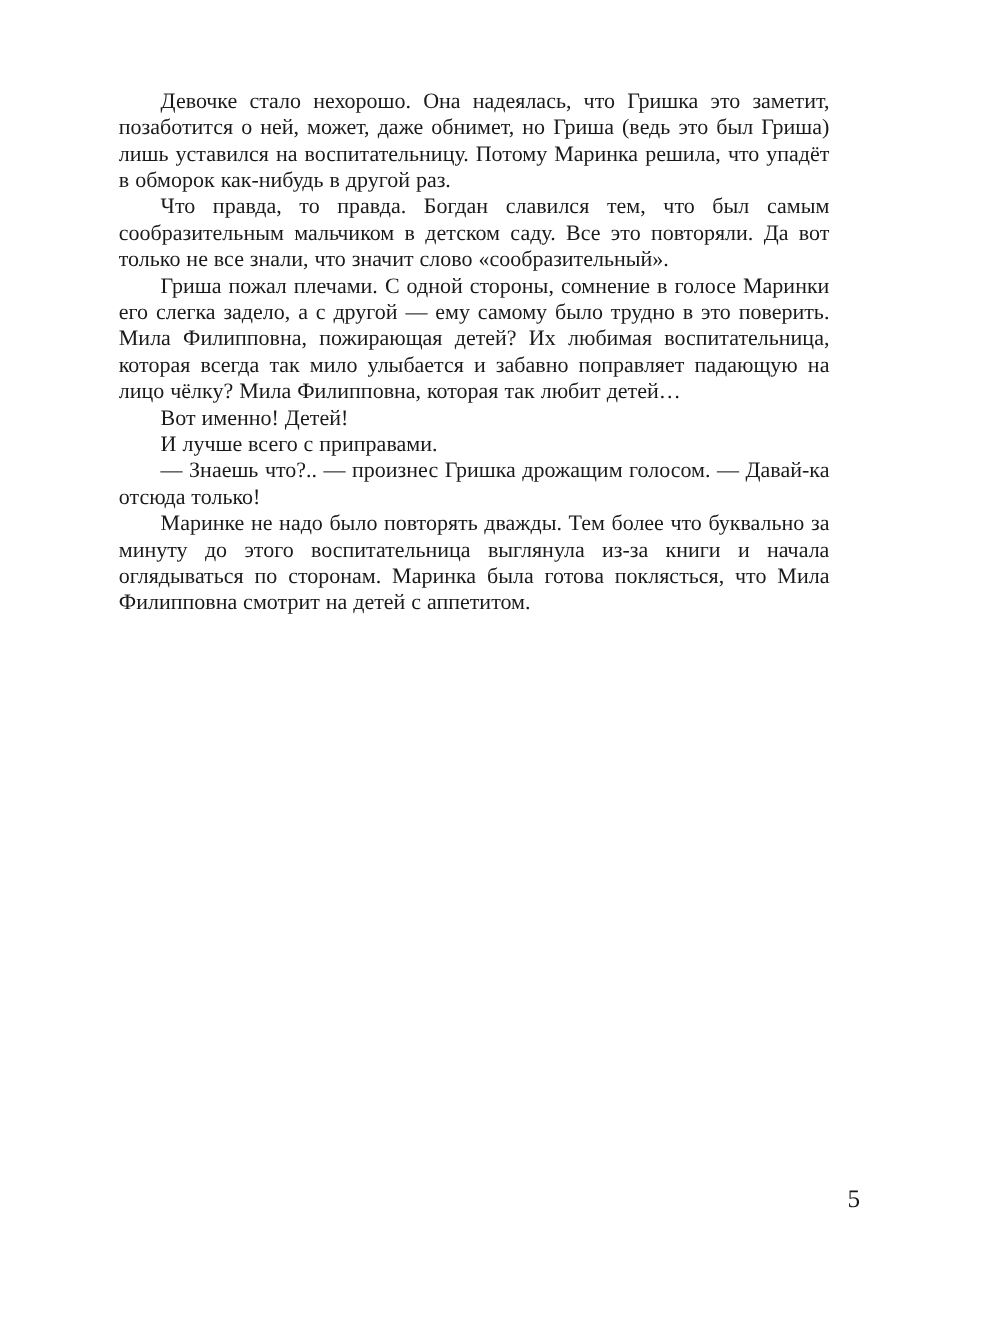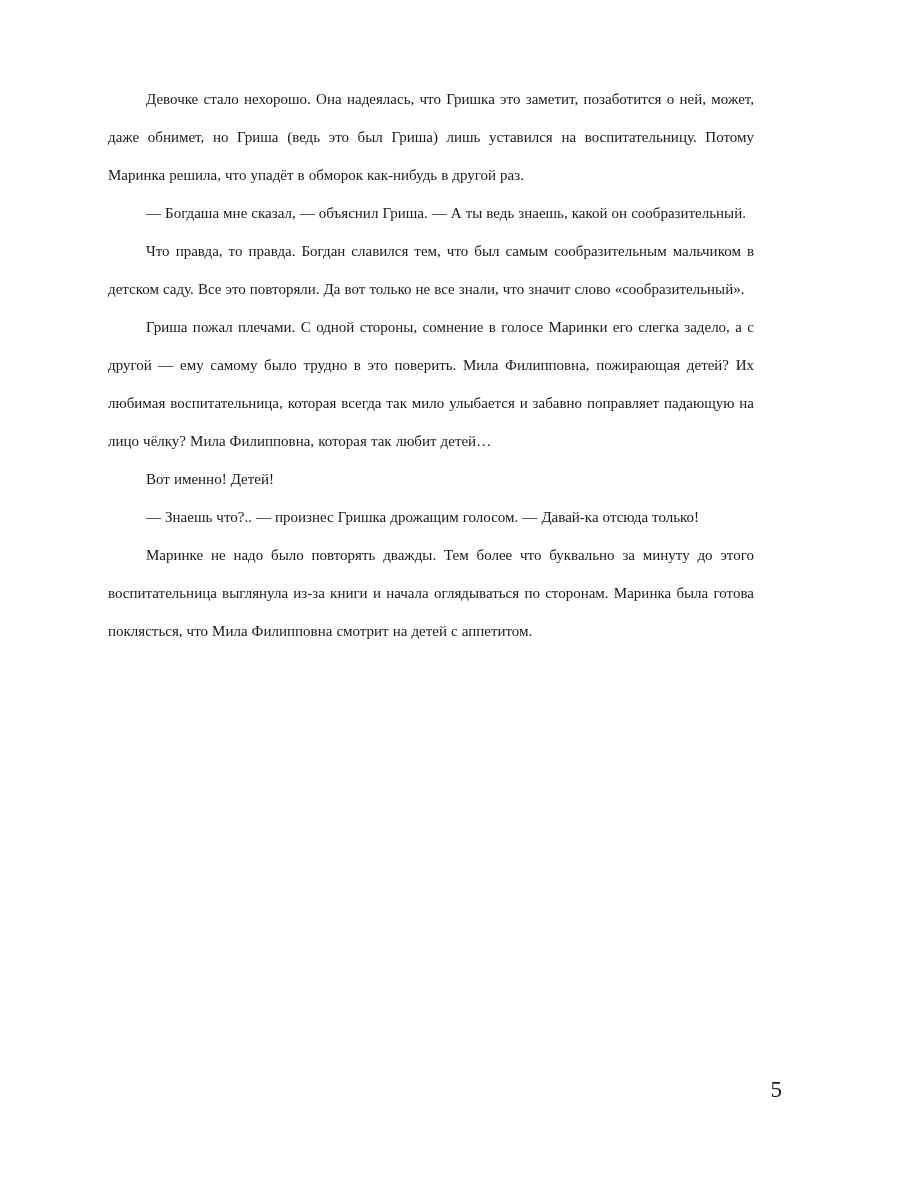--- a/index.html
+++ b/index.html
@@ -22,22 +22,22 @@
     box-sizing: border-box;
   }
   .text-block {
     position: absolute;
     left: 108px;
     top: 80px;
     width: 646px;
   }
   p.para {
     margin: 0;
-    font-size: 15px;
-    line-height: 38px;
+    font-size: 20px;
+    line-height: 24px;
     text-align: justify;
     text-indent: 38px;
     hyphens: manual;
     word-spacing: 0.02em;
   }
   .page-number {
     position: absolute;
     right: 118px;
     top: 1078px;
     font-size: 23px;
@@ -45,23 +45,23 @@
     color: #1a1a1a;
   }
 </style>
 </head>
 <body>
 
 <div class="page">
 
   <div class="text-block">
     <p class="para">Девочке стало нехорошо. Она надеялась, что Гришка это заметит, позаботится о ней, может, даже обнимет, но Гриша (ведь это был Гриша) лишь уставился на воспитательницу. Потому Маринка решила, что упадёт в обморок как-нибудь в другой раз.</p>
-    <p class="para">— Богдаша мне сказал, — объяснил Гриша. — А ты ведь знаешь, какой он сообразительный.</p>
     <p class="para">Что правда, то правда. Богдан славился тем, что был самым сообразительным мальчиком в детском саду. Все это повторяли. Да вот только не все знали, что значит слово «сообразительный».</p>
     <p class="para">Гриша пожал плечами. С одной стороны, сомнение в голосе Маринки его слегка задело, а с другой — ему самому было трудно в это поверить. Мила Филипповна, пожирающая детей? Их любимая воспитательница, которая всегда так мило улыбается и забавно поправляет падающую на лицо чёлку? Мила Филипповна, которая так любит детей…</p>
     <p class="para">Вот именно! Детей!</p>
+    <p class="para">И лучше всего с приправами.</p>
     <p class="para">— Знаешь что?.. — произнес Гришка дрожащим голосом. — Давай-ка отсюда только!</p>
     <p class="para">Маринке не надо было повторять дважды. Тем более что буквально за минуту до этого воспитательница выглянула из-за книги и начала оглядываться по сторонам. Маринка была готова поклясться, что Мила Филипповна смотрит на детей с аппетитом.</p>
   </div>
 
   <div class="page-number">5</div>
 
 </div>
 
 </body></html>

